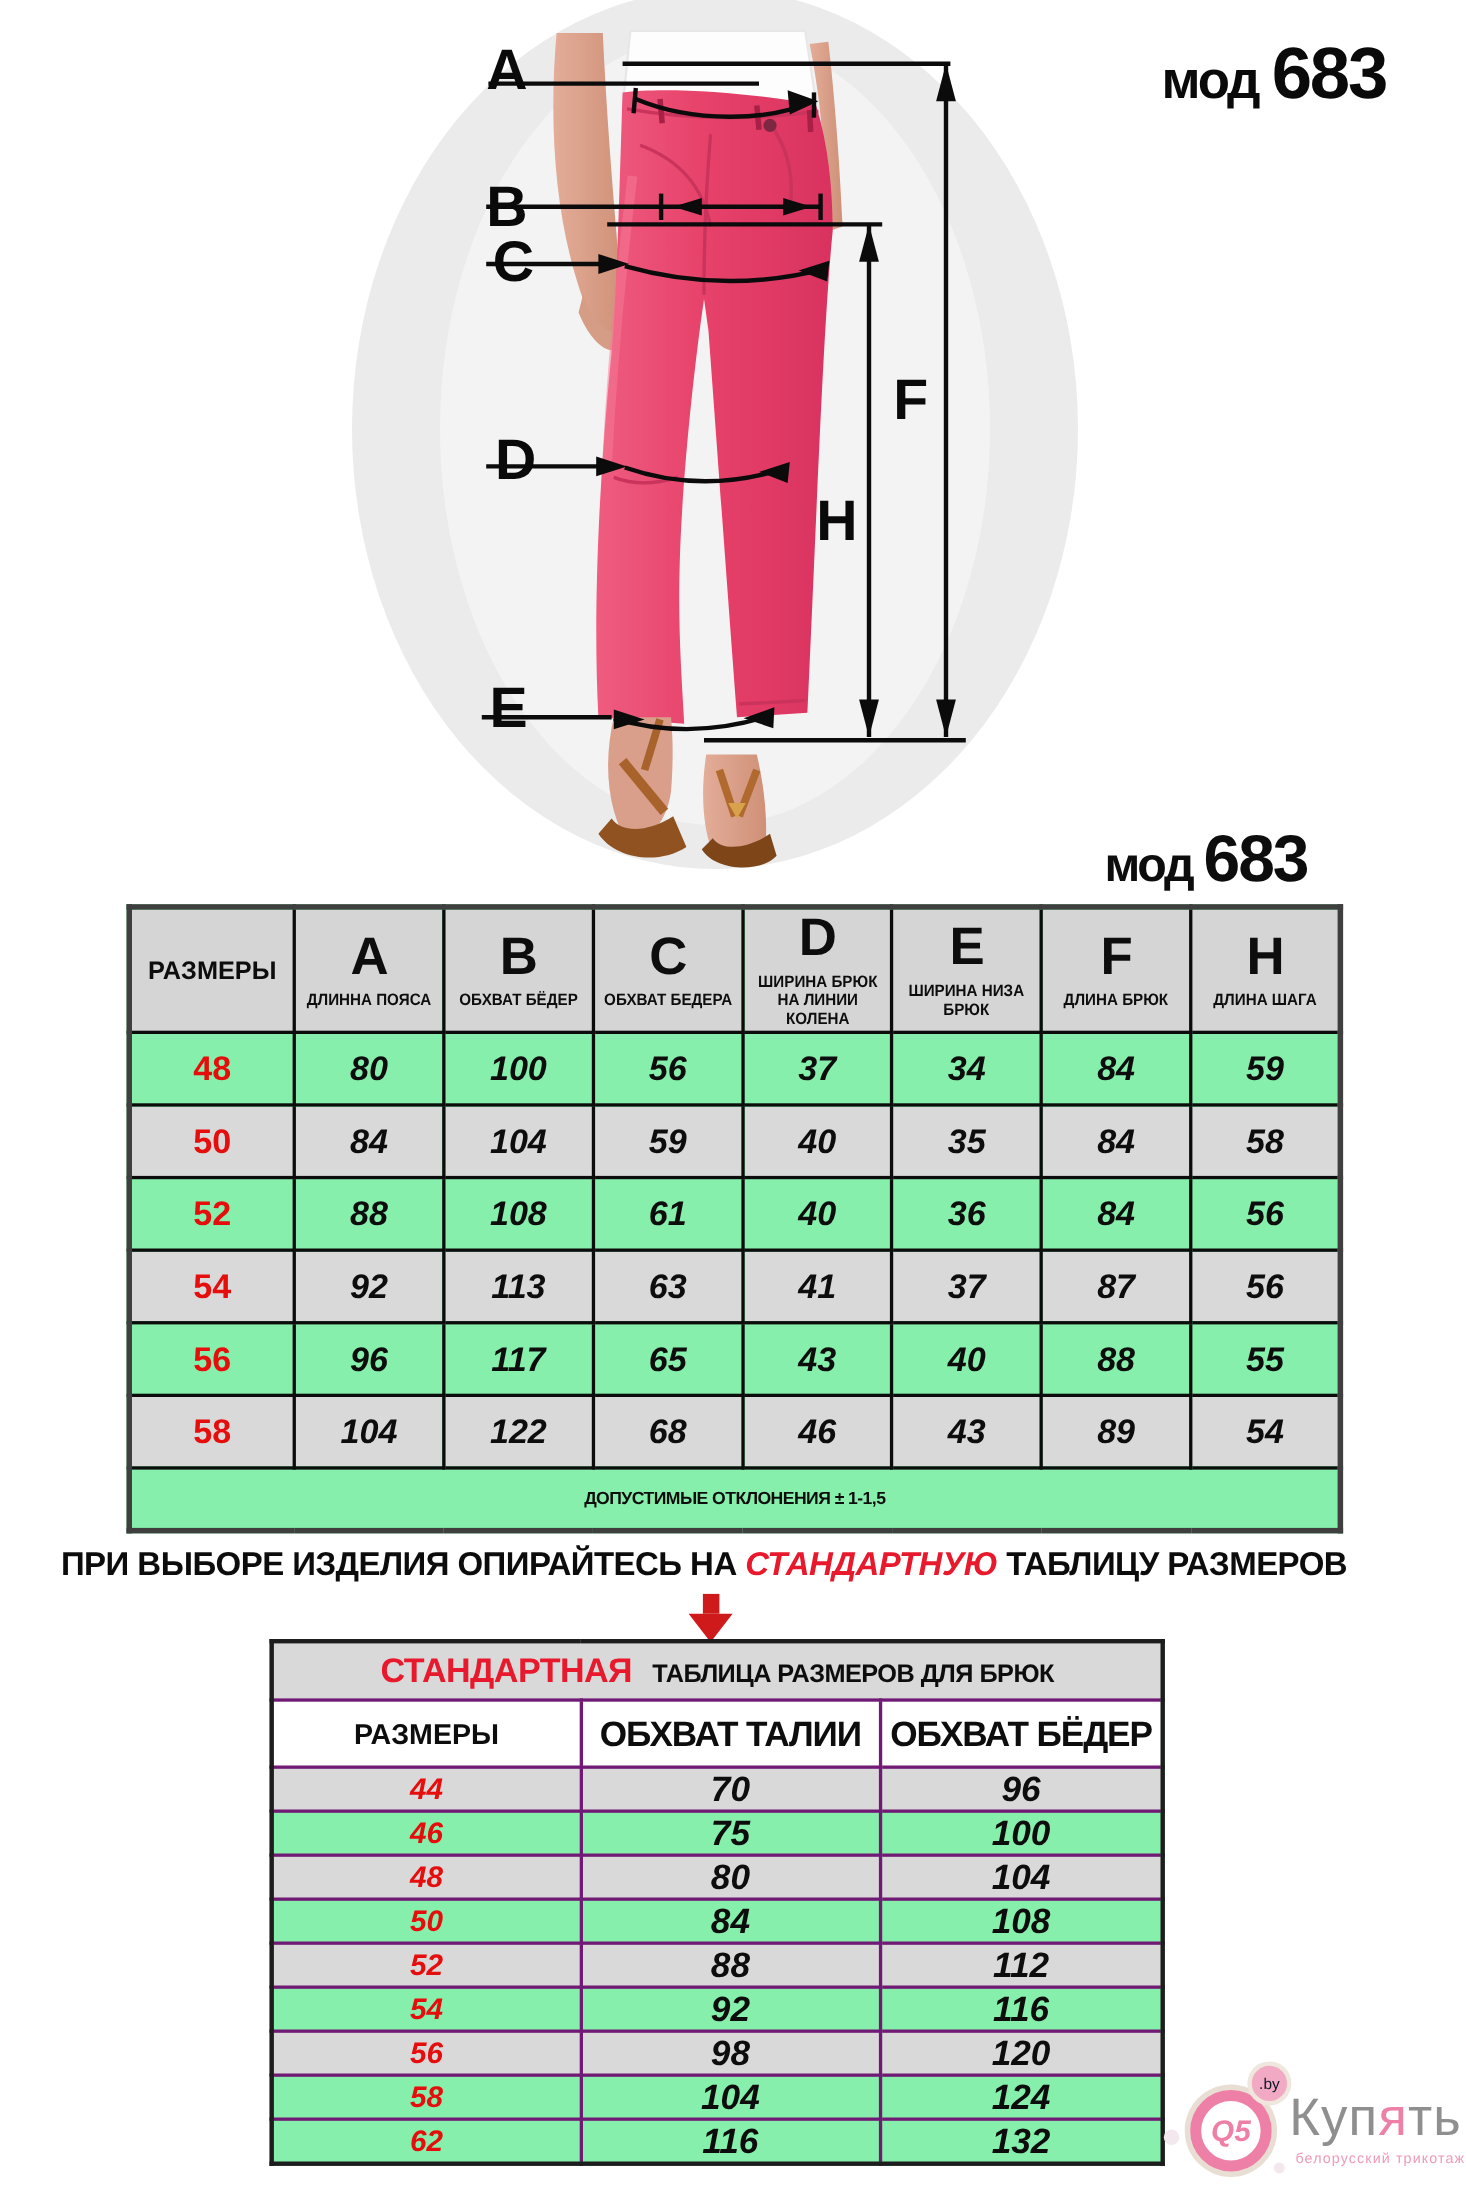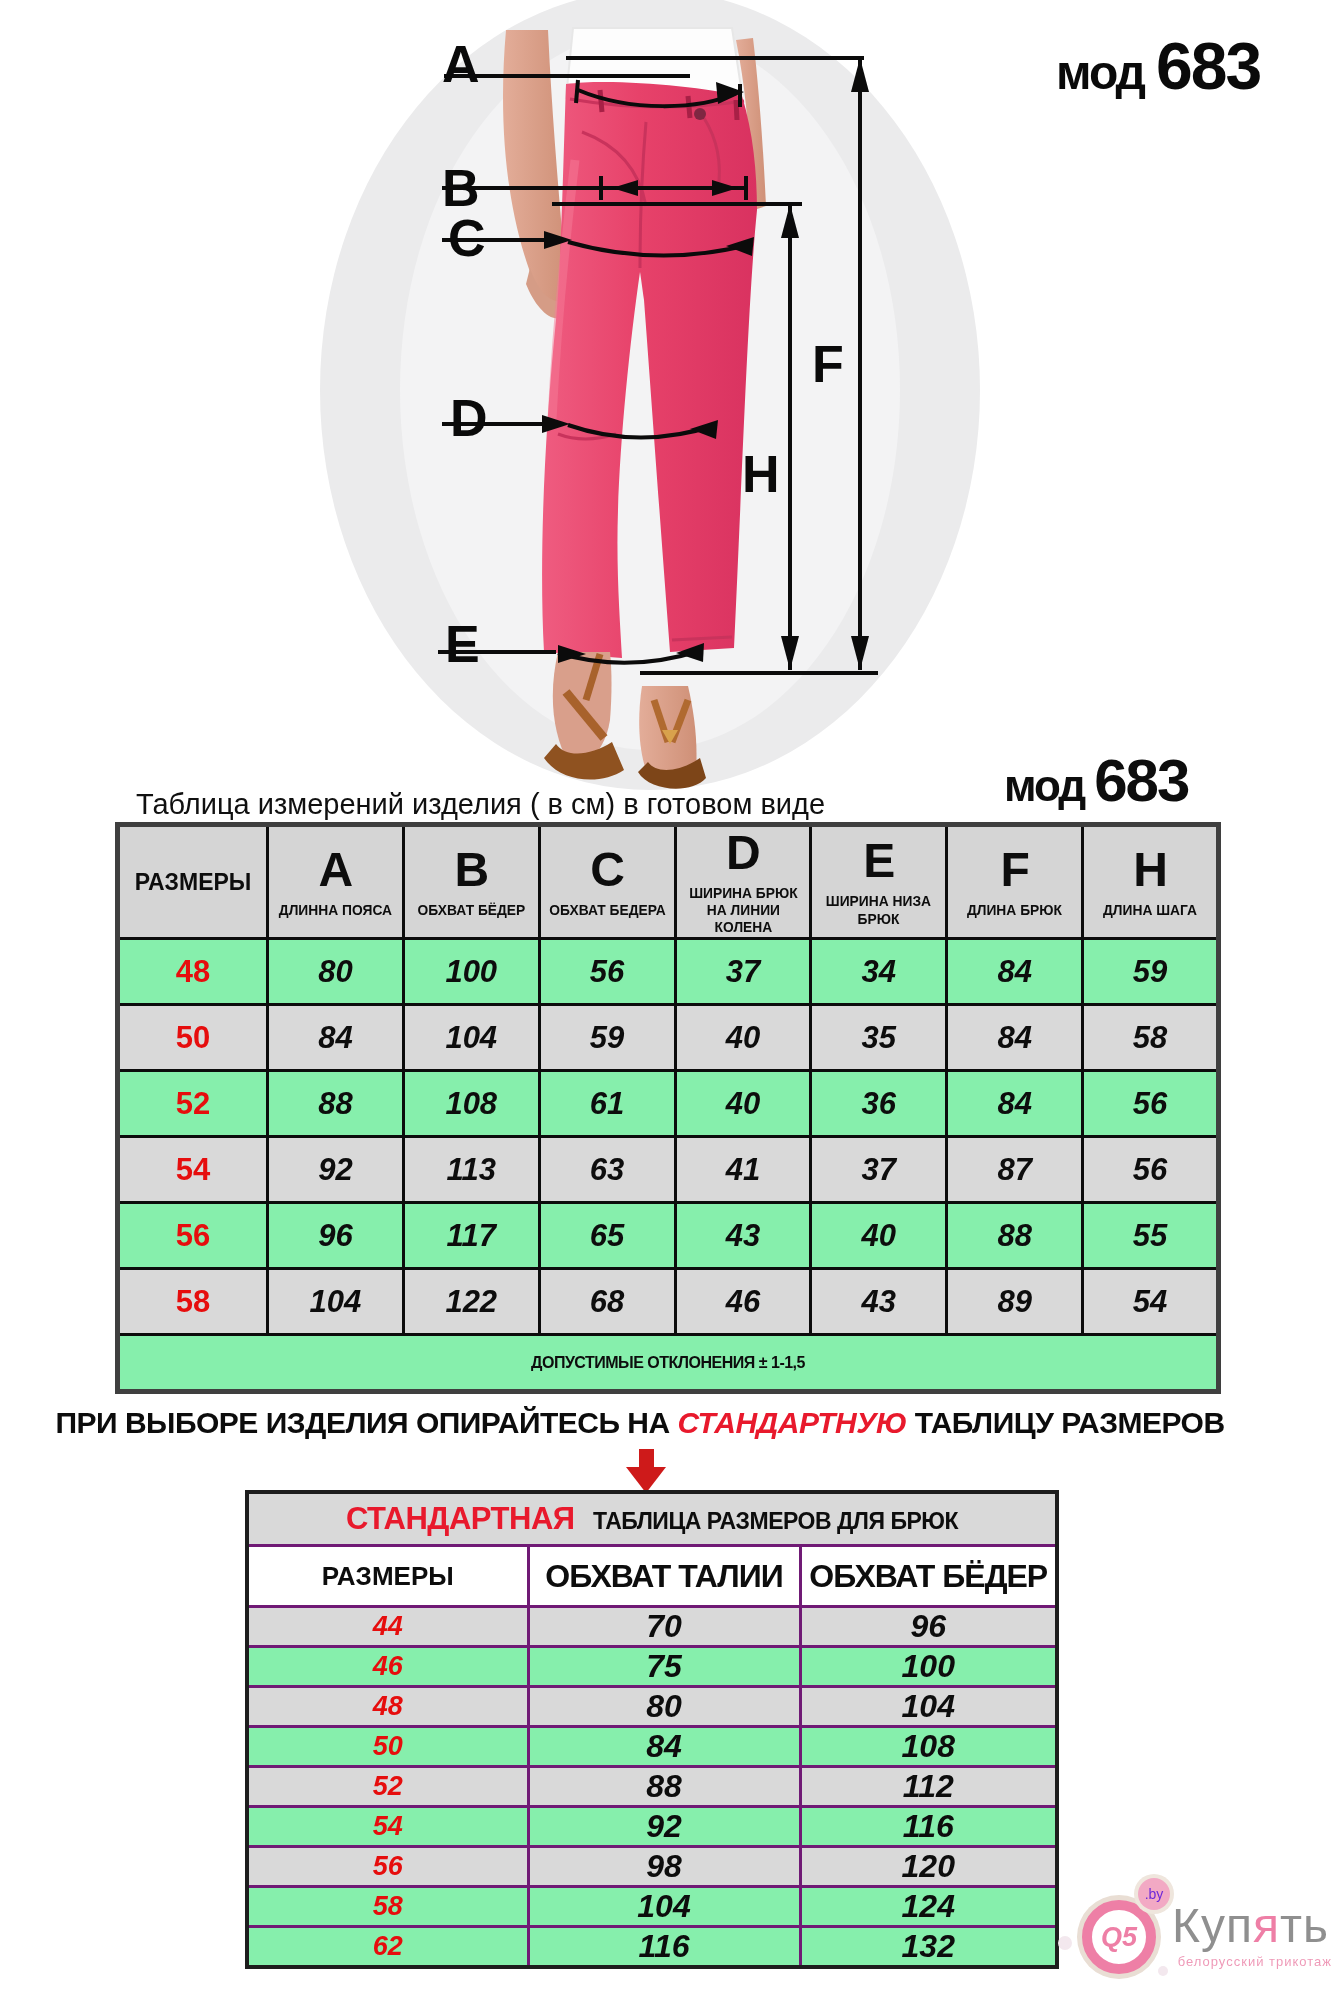--- a/index.html
+++ b/index.html
@@ -51,21 +51,21 @@
   #t2 tbody tr.alt td{background:#d9d9d9;}
   #t2 td.sz{color:#e60d0d; font-size:27px; font-weight:bold;font-style:italic;}
   #t2 td.val{font-size:32px; font-weight:bold; font-style:italic;}
   
   .logo{position:absolute; left:1072px; top:1856px; width:260px; height:140px;}
   .logo-ring{position:absolute; left:10px; top:44px; width:54px; height:54px; border-radius:50%;
              background:#fff; border:10px solid #ee7fa6; box-shadow:0 0 0 5px #e9ded4;}
   .logo-q5{position:absolute; left:10px; top:44px; width:74px; height:74px; display:flex; align-items:center; justify-content:center;
            color:#ee7fa6; font-size:27px; font-weight:bold; font-style:italic;}
   .logo-by{position:absolute; left:66px; top:22px; width:32px; height:32px; border-radius:50%; background:#f2a9c4;
-           color:#6d28d9; font-size:14px; line-height:32px; text-align:center; box-shadow:0 0 0 4px #efe6dd;}
+           color:#0f172a; font-size:14px; line-height:32px; text-align:center; box-shadow:0 0 0 4px #efe6dd;}
   .logo-name{position:absolute; left:100px; top:42px; font-size:48px; color:#8f8f8f; letter-spacing:1px;}
   .logo-name .accent{color:#ee7fa6;}
   .logo-sub{position:absolute; left:100px; top:98px; width:160px; text-align:right; font-size:13px; color:#ef9ab8; letter-spacing:1px;}
   .logo-dot{position:absolute; border-radius:50%; background:#f3e8ee;}
 </style>
 </head>
 <body>
 
 <div class="page">
 
@@ -175,21 +175,20 @@
     <div class="diagram-label" style="left:450px; top:392px;">D</div>
     <div class="diagram-label" style="left:445px; top:618px;">E</div>
     <div class="diagram-label" style="left:812px; top:338px;">F</div>
     <div class="diagram-label" style="left:742px; top:448px;">H</div>
     <div class="top-model">
       <span class="w">мод</span>
       <span class="n">683</span>
     </div>
   </div>
 
-  <div class="t1-title">Таблица  измерений изделия ( в см) в готовом виде</div>
   <div class="t1-model">
     <span class="w">мод</span>
     <span class="n">683</span>
   </div>
 
   <table id="t1">
     <colgroup>
         <col style="width:150px;">
       </colgroup>
     <thead>

